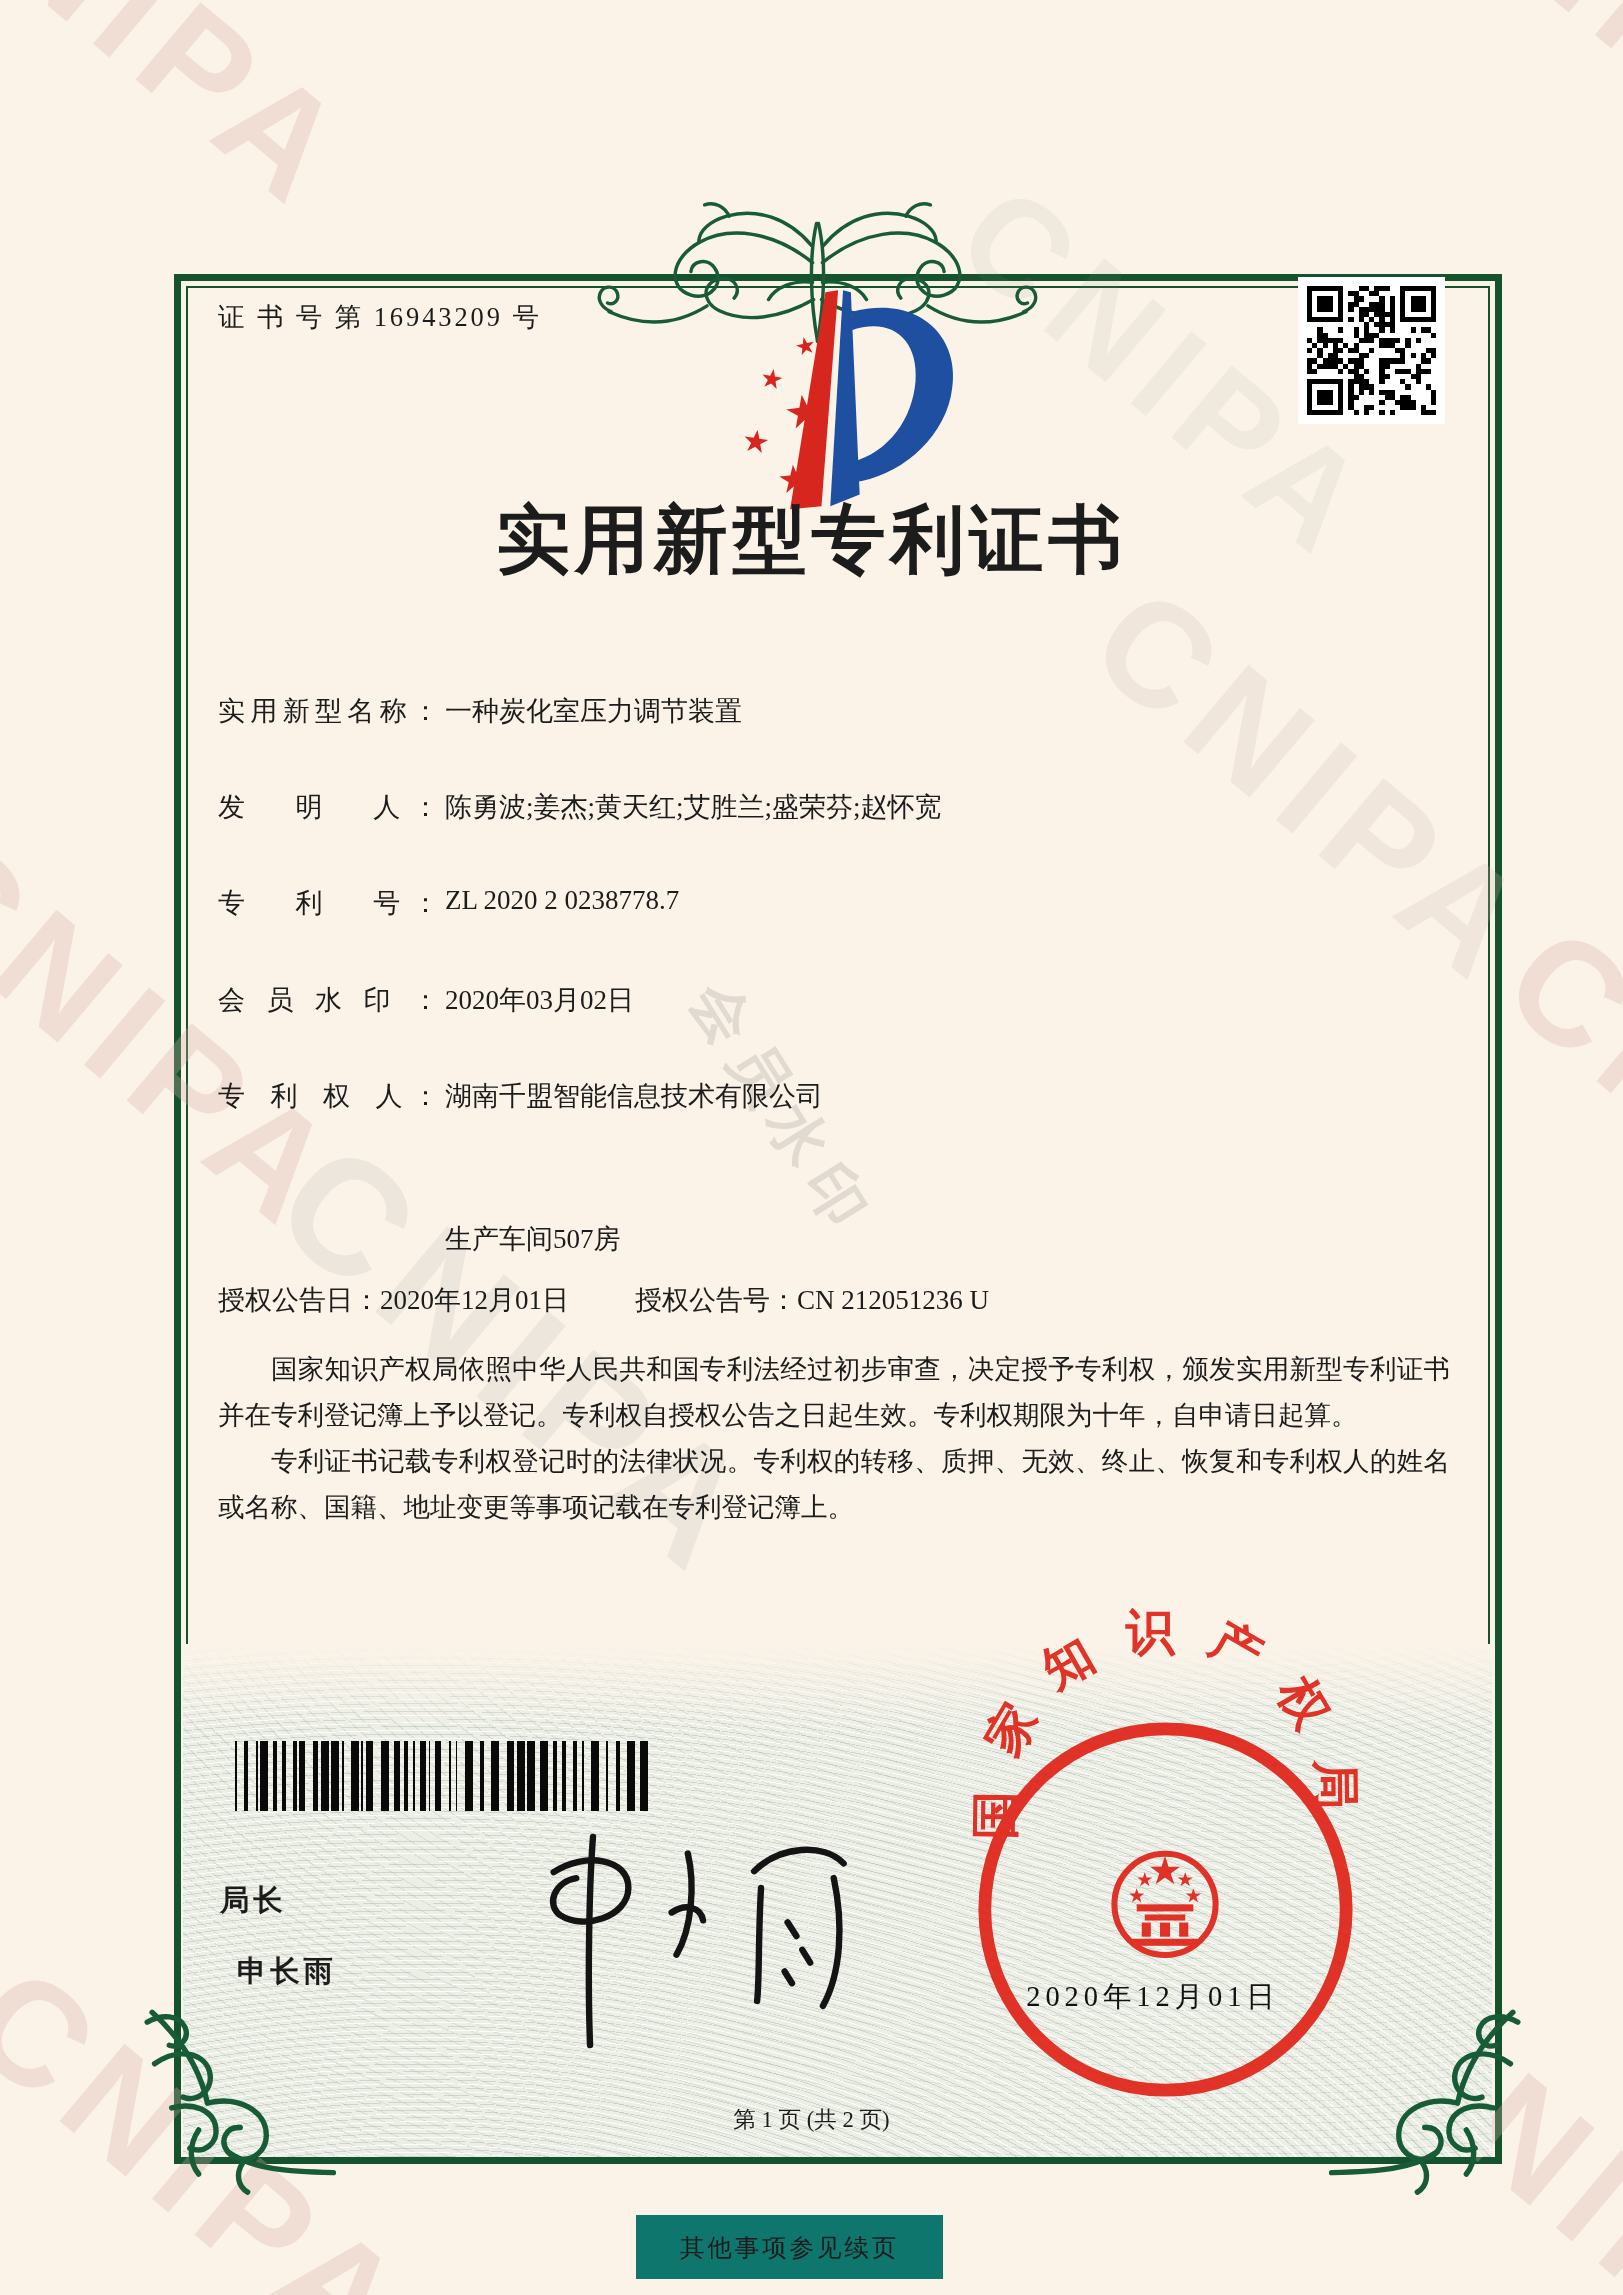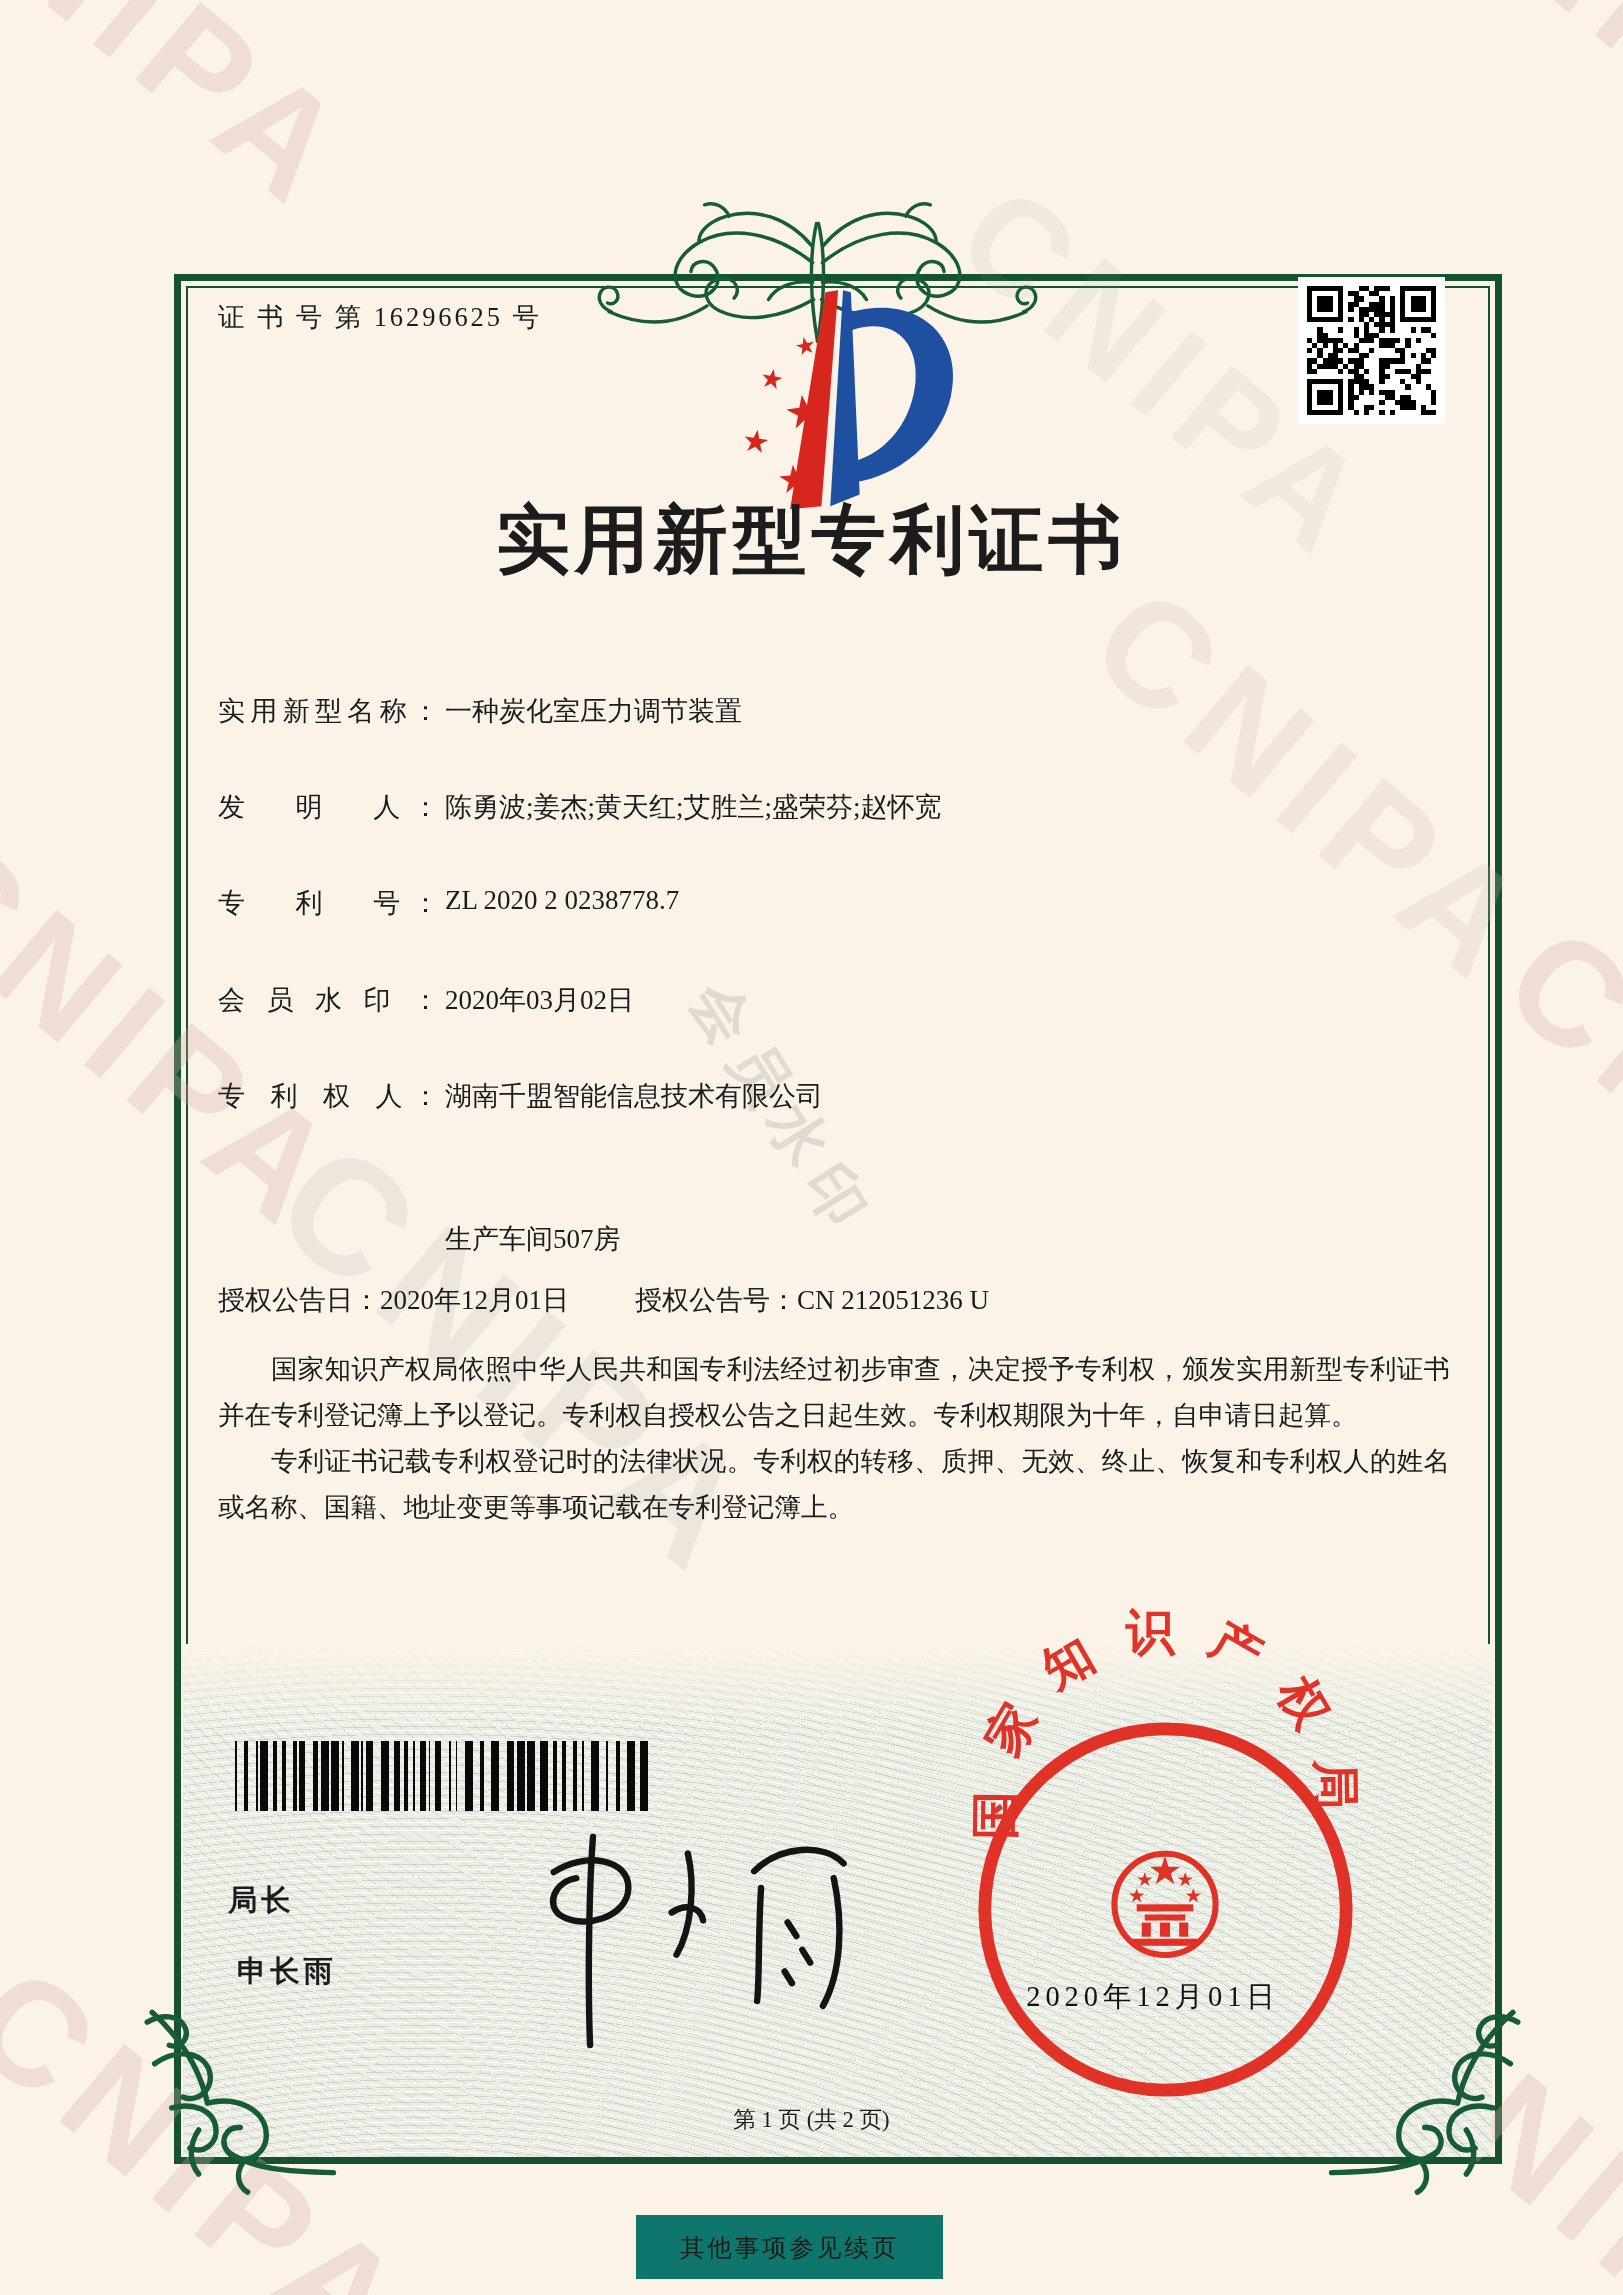--- a/index.html
+++ b/index.html
@@ -55,21 +55,21 @@
       repeating-radial-gradient(1276px 736px at 18% 165%, rgba(255,255,255,0.85) 0 1.5px, rgba(255,255,255,0) 1.5px 6.9px, rgba(168,185,172,0.45) 6.9px 8.3px, rgba(255,255,255,0) 8.3px 13.3px),
       repeating-radial-gradient(1374px 834px at 82% -55%, rgba(168,185,172,0.30) 0 1.5px, rgba(255,255,255,0) 1.5px 12.3px),
       #edefe7;
   }
   .waves .fade{ position:absolute; left:0; top:0; width:100%; height:83px;
     background:linear-gradient(#fbf3e8, rgba(251,243,232,0)); }
   
   .barcode{ position:absolute; left:235px; top:1741px; width:415px; height:70px; z-index:4;}
   .barcode svg{width:100%;height:100%;display:block;}
   
-  .director-label{ position:absolute; left:228px; top:1881px; font-size:29.4px; font-weight:700;
+  .director-label{ position:absolute; left:220px; top:1881px; font-size:29.4px; font-weight:700;
     font-family:"Liberation Sans","DejaVu Sans",sans-serif; letter-spacing:3.9px; z-index:4;}
   .director-name{ position:absolute; left:237px; top:1952px; font-size:29.4px; font-weight:700;
     font-family:"Liberation Sans","DejaVu Sans",sans-serif; letter-spacing:3.9px; z-index:4;}
   .sig{ position:absolute; left:479px; top:1823px; width:398px; height:236px; z-index:4;}
   
   .seal{ position:absolute; left:973px; top:1717px; width:385px; height:385px; z-index:5;}
   .seal-date{ position:absolute; left:1001px; top:1978px; width:304px; text-align:center;
     font-size:28.5px; letter-spacing:4.9px; color:#111; z-index:6;}
   
   .page-indicator{ position:absolute; left:0; top:2104px; width:1623px; text-align:center; font-size:22.6px; z-index:4;}
@@ -135,21 +135,21 @@
       <path d="M168,200 C230,185 290,215 288,268 C286,312 235,330 210,300 C192,278 205,248 235,250"></path>
       <path d="M60,120 C105,88 160,95 172,135 C182,170 150,200 118,188"></path>
       <path d="M95,210 C140,198 180,215 185,250 C190,282 160,305 132,292"></path>
       <path d="M210,300 C260,335 330,340 425,342"></path>
       <path d="M240,322 C225,345 230,370 250,382"></path>
       <path d="M45,35 C75,18 110,20 122,45 C132,68 112,90 90,82"></path>
       <path d="M150,255 C130,285 130,320 150,345"></path>
     </g>
   </svg>
 
-  <div class="cert-no">证 书 号 第 16296625 号</div>
+  <div class="cert-no">证 书 号 第 16943209 号</div>
 
   <div class="logo">
     <svg style="position:absolute;left:0;top:0;width:294px;height:248px;" viewBox="0 0 600 505">
       <path d="M262,55 L288,51 L254,492 L190,498 Z" fill="#d7261d"></path>
       <path d="M298,51 L314,55 L332,468 L272,492 Z" fill="#1e4fa0"></path>
       <path d="M316,95 C455,58 545,150 518,268 C497,362 408,432 320,443 L314,402 C392,382 440,312 446,236 C452,150 396,104 314,133 Z" fill="#1e4fa0"></path>
     </svg>
     <span class="star" style="left:98px; top:70px; font-size:23.6px; transform:rotate(-12deg);">★</span>
     <span class="star" style="left:63px; top:101px; font-size:26.5px; transform:rotate(10deg);">★</span>
     <span class="star" style="left:87px; top:124px; font-size:45px; transform:rotate(-8deg);">★</span>

